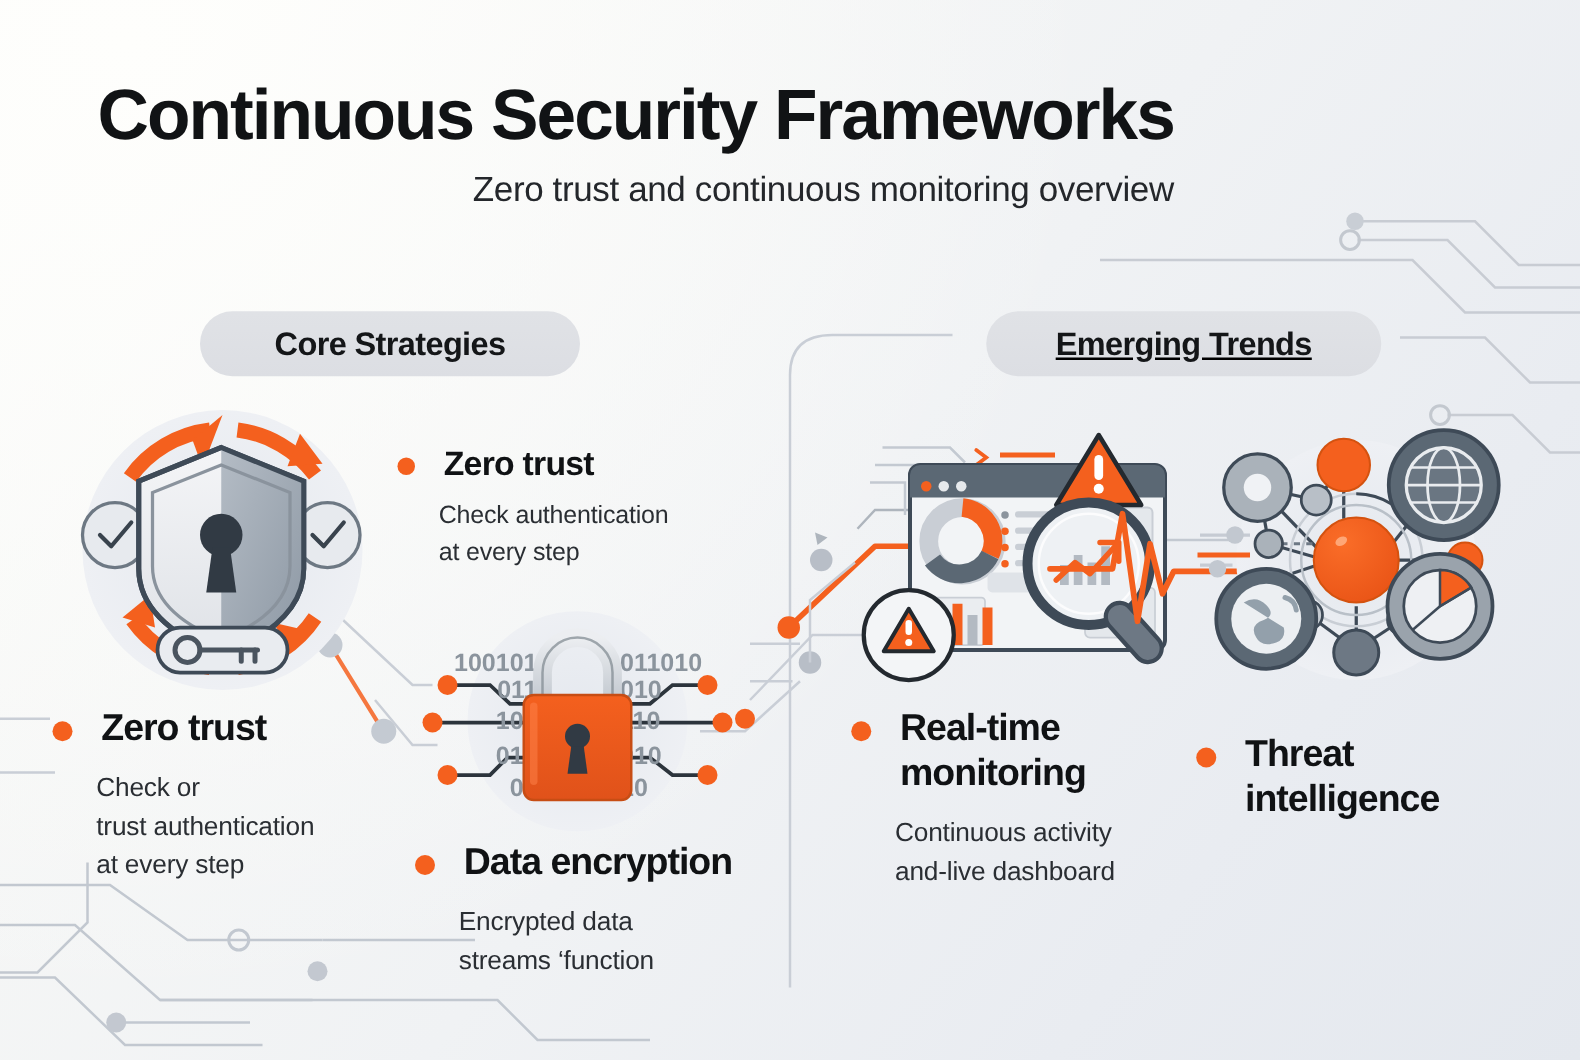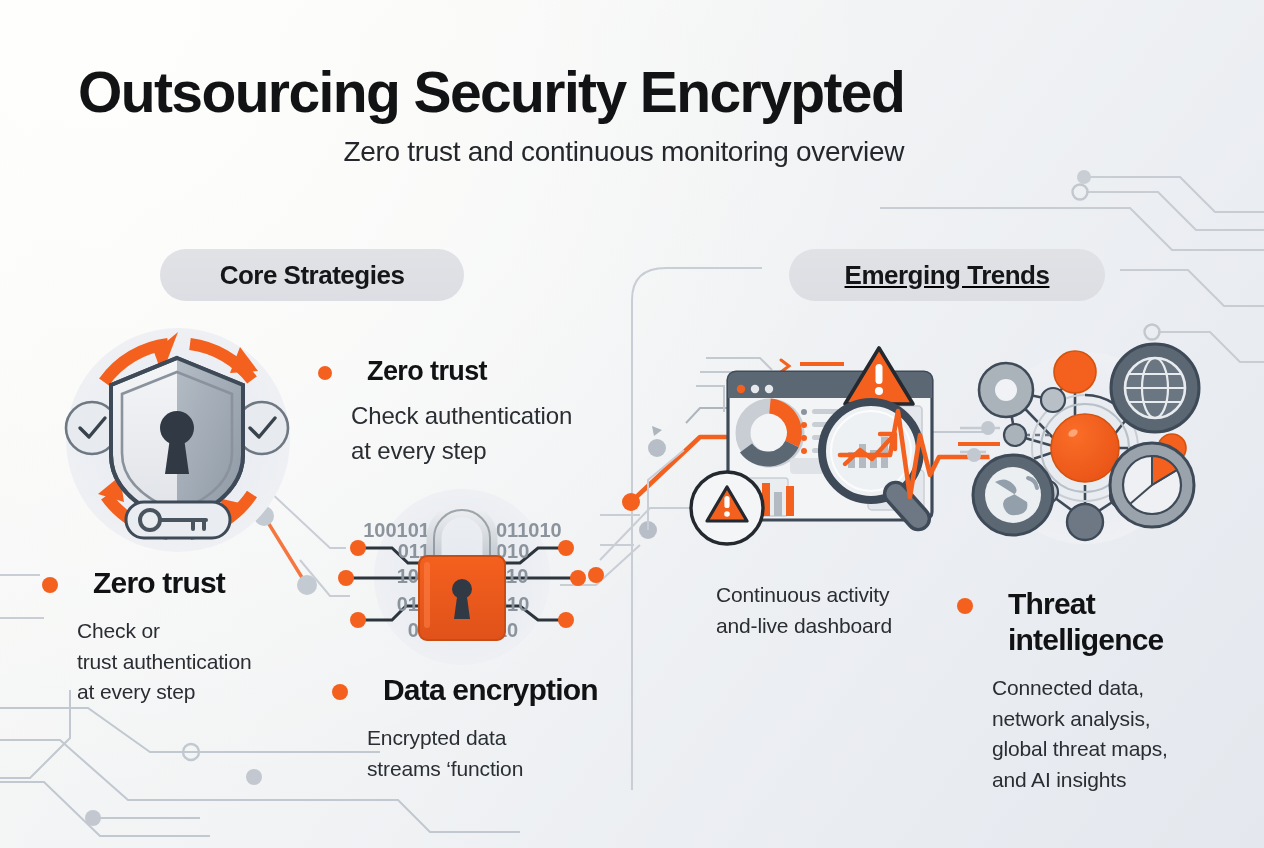--- a/index.html
+++ b/index.html
@@ -65,39 +65,39 @@
     white-space: nowrap;
   }
   #pill-core { left: 160px; top: 249px; width: 304px; }
   #pill-trends { left: 789px; top: 249px; width: 316px; text-decoration: underline; }
 
   
   .block { position: absolute; }
   .block-head {
     display: flex;
     align-items: flex-start;
-    gap: 16px;
+    gap: 4px;
   }
   .bullet {
     width: 14px; height: 14px;
     border-radius: 50%;
     background: #f4601e;
     flex: 0 0 auto;
     margin-top: 11px;
   }
   .block-title {
     font-size: 27px;
     font-weight: 700;
     color: #101214;
     letter-spacing: -0.6px;
     line-height: 1.2;
     margin-left: 19px;
   }
   .block-body {
-    font-size: 24px;
+    font-size: 20px;
     font-weight: 400;
     color: #2a2e33;
     line-height: 1.46;
     letter-spacing: -0.15px;
     margin-top: 11px;
     margin-left: 33px;
     white-space: pre-line;
   }
   .block-lg .block-title { font-size: 30px; letter-spacing: -0.8px; }
   .block-lg .bullet { width: 16px; height: 16px; margin-top: 12px; }
@@ -430,21 +430,21 @@
         <circle cx="1152" cy="485" r="42" fill="#9aa3ac" stroke="#3e4a57" stroke-width="3"></circle>
         <circle cx="1152" cy="485" r="29" fill="#eef0f3" stroke="#3e4a57" stroke-width="2.2"></circle>
         <path d="M1152 485 L1152 456 A29 29 0 0 1 1177 470 Z" fill="#f4601e" stroke="#3e4a57" stroke-width="2"></path>
         <path d="M1152 485 L1130 504" stroke="#3e4a57" stroke-width="2"></path>
         <path d="M1152 485 L1177 470" stroke="#3e4a57" stroke-width="2"></path>
       </g>
     </g>
   </svg>
 
   <div id="header">
-    <h1 id="page-title">Outsourcing Security Encrypted</h1>
+    <h1 id="page-title">Continuous Security Frameworks</h1>
     <div id="page-subtitle">Zero trust and continuous monitoring overview</div>
   </div>
 
   <div class="section-pill" id="pill-core">
     <span>Core Strategies</span>
   </div>
   <div class="section-pill" id="pill-trends">
     <span>Emerging Trends</span>
   </div>
 
@@ -470,29 +470,30 @@
   <div class="block block-lg" id="block-enc">
     <div class="block-head">
       <div class="bullet"></div>
       <div class="block-title">Data encryption</div>
     </div>
     <div class="block-body">Encrypted data
 streams ‘function</div>
   </div>
 
   <div class="block block-lg" id="block-rtm">
+    <div class="block-head">
+      <div class="bullet"></div>
+      <div class="block-title" style="white-space:pre-line">Real-time
+monitoring</div>
+    </div>
     <div class="block-body">Continuous activity
 and-live dashboard</div>
   </div>
 
   <div class="block block-lg" id="block-ti">
     <div class="block-head">
       <div class="bullet"></div>
       <div class="block-title" style="white-space:pre-line">Threat
 intelligence</div>
     </div>
-    <div class="block-body">Connected data,
-network analysis,
-global threat maps,
-and AI insights</div>
   </div>
 
 </div>
 
 </body></html>

